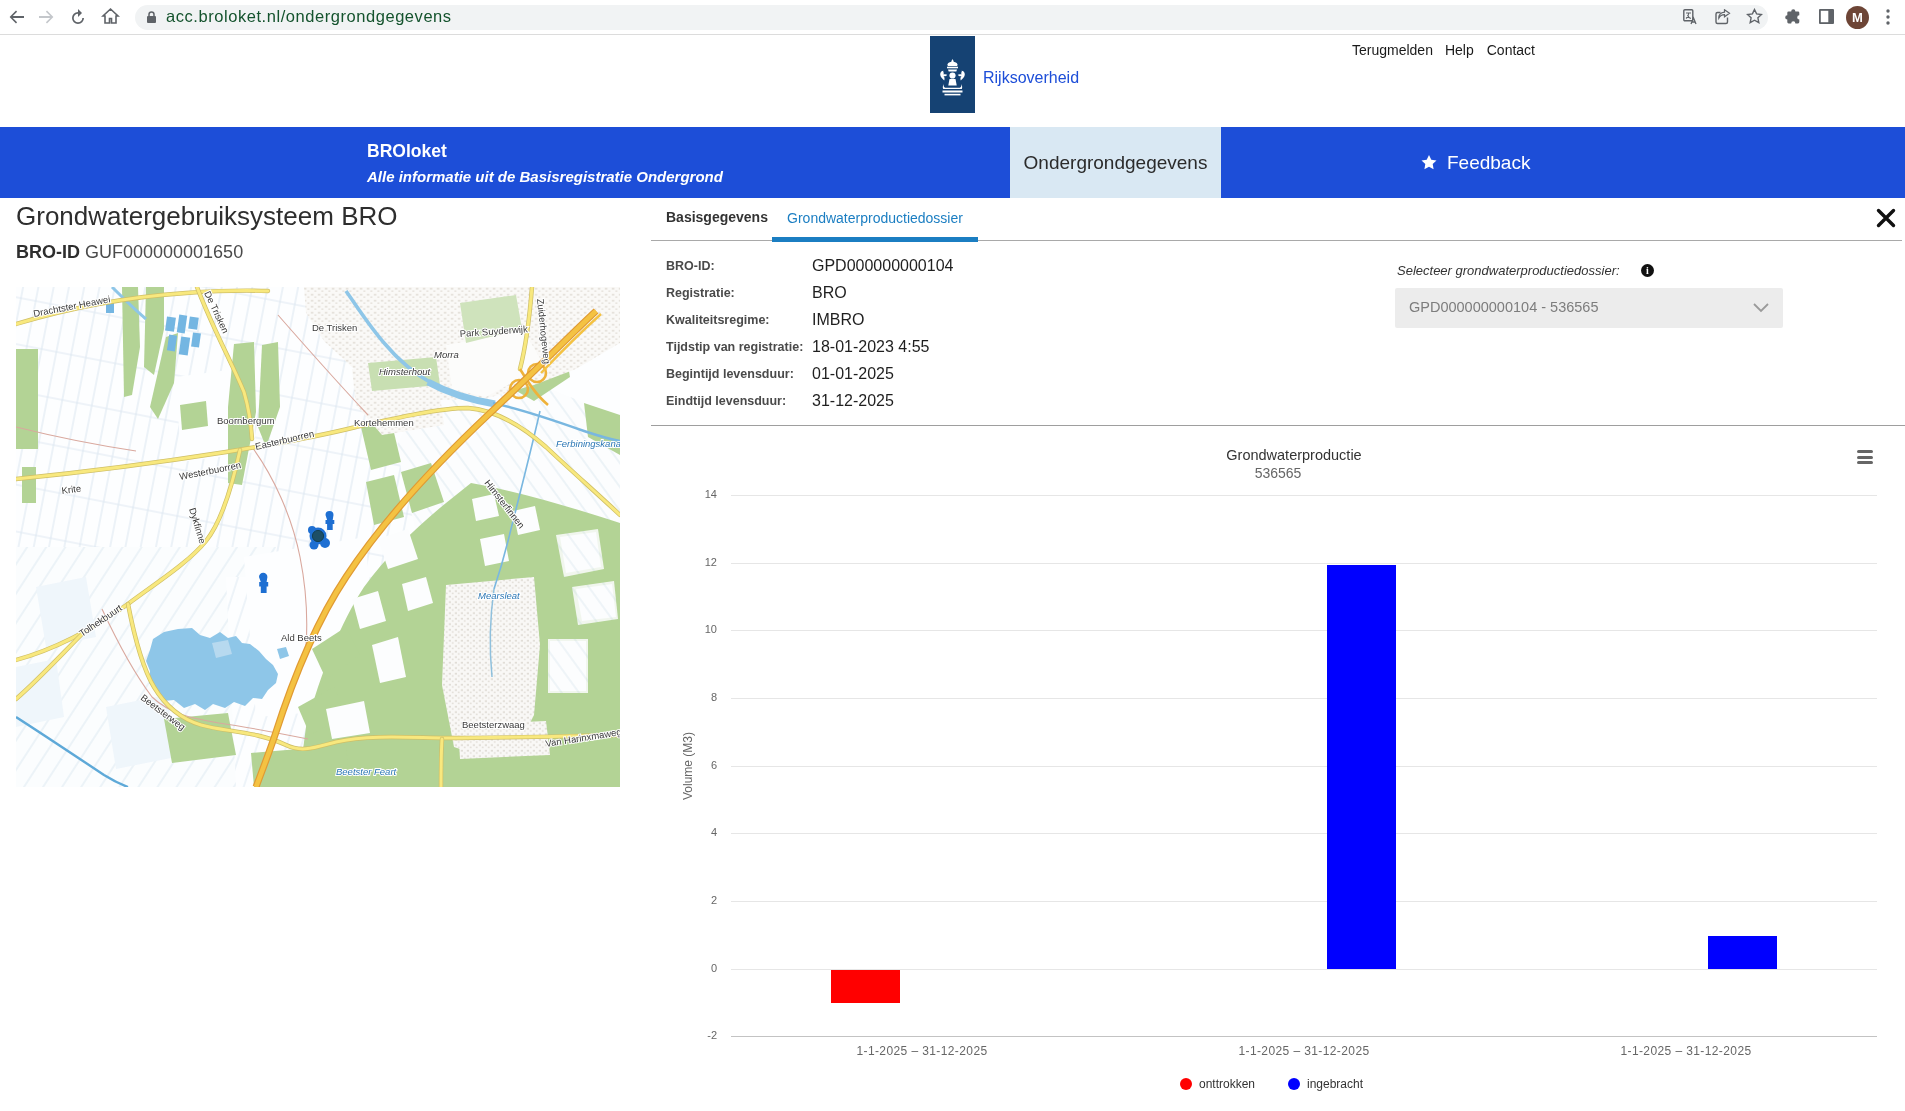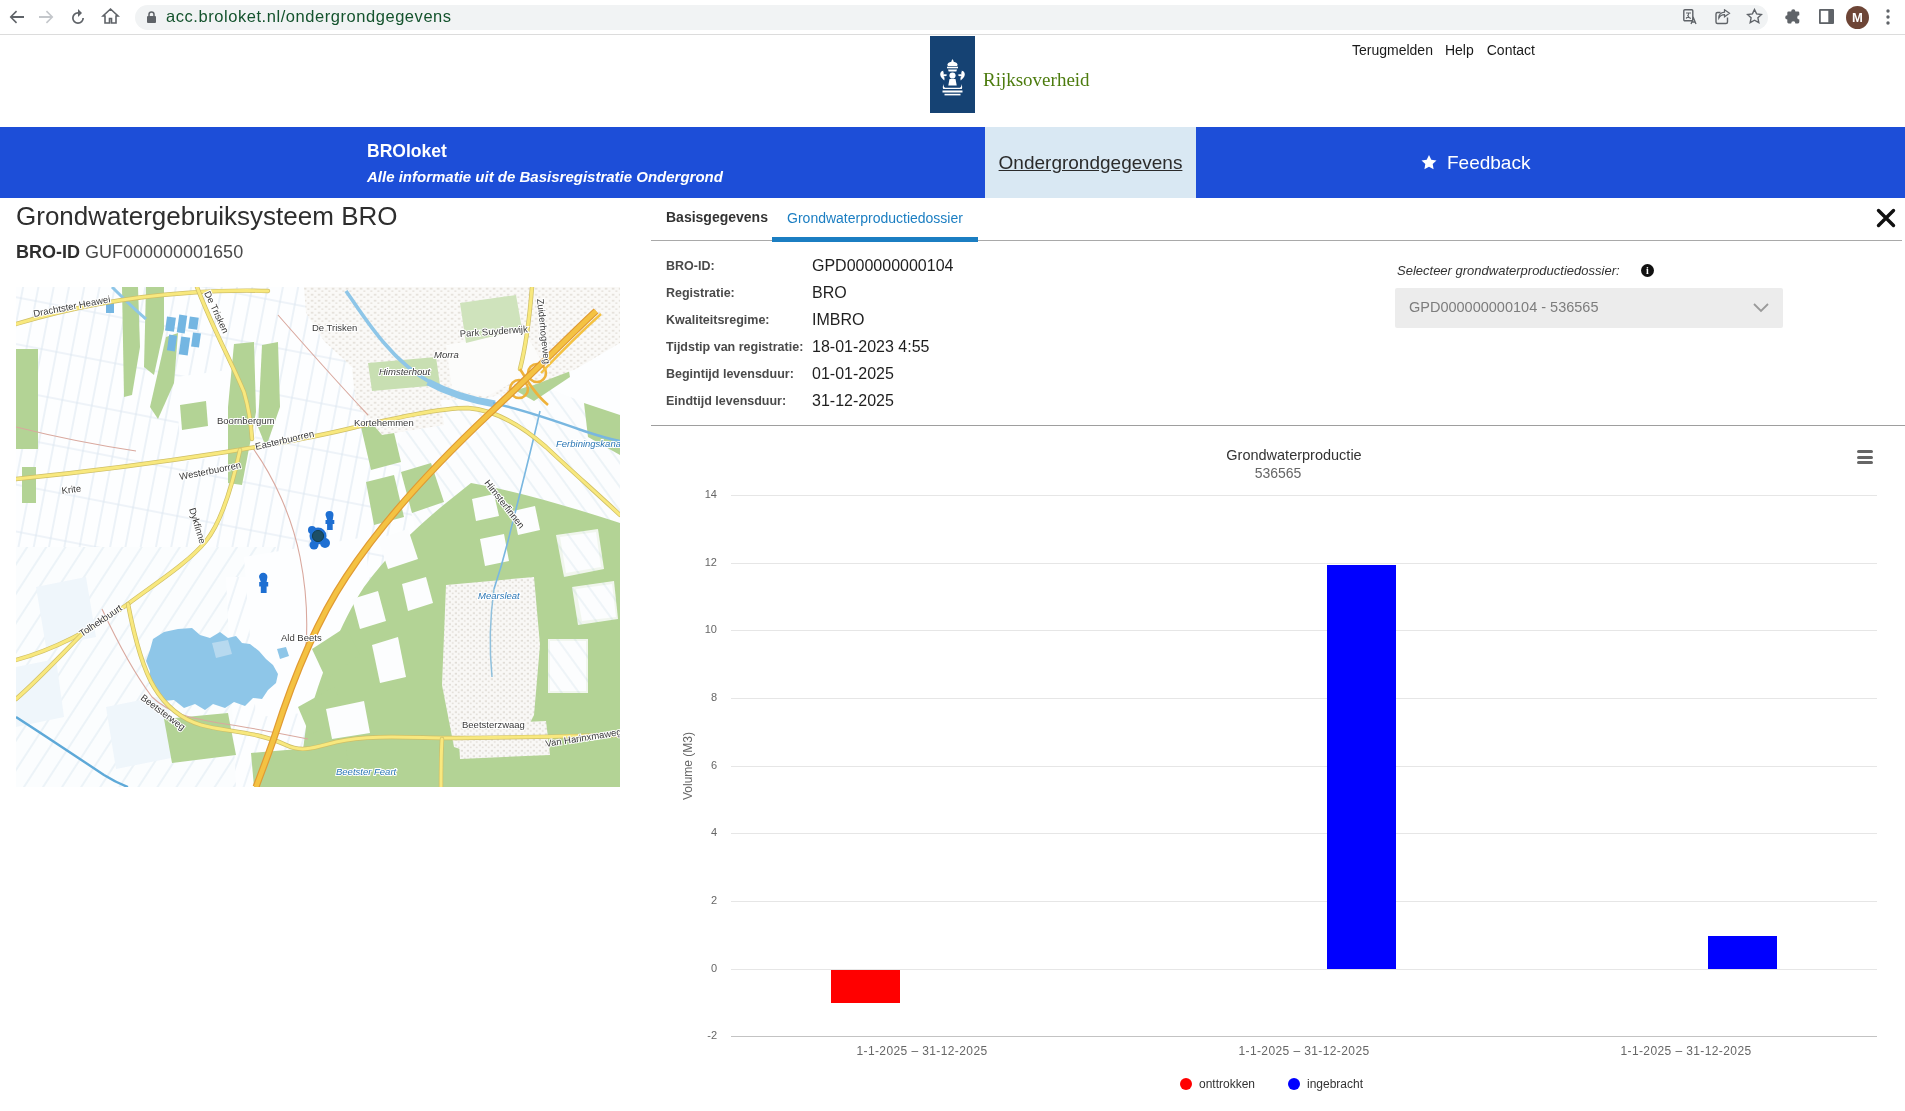--- a/index.html
+++ b/index.html
@@ -13,33 +13,33 @@
     border-bottom:1px solid #dcdcdc; }
   #addrbar { position:absolute; left:135px; top:5px; width:1633px; height:25px;
     background:#f1f3f4; border-radius:13px; }
   #url { position:absolute; left:166px; top:7px; font-size:16.5px; color:#14532d; letter-spacing:0.55px; }
   .avatar { position:absolute; left:1846px; top:6px; width:23px; height:23px; border-radius:50%;
     background:#6d4536; color:#fff; font-size:13px; font-weight:bold; text-align:center; line-height:23px; }
 
   
   #hdr { position:absolute; left:0; top:35px; width:1905px; height:92px; background:#fff; }
   #logo { position:absolute; left:930px; top:1px; width:45px; height:77px; background:#154273; }
-  #logotxt { position:absolute; left:983px; top:34px; font-family:Liberation Serif, serif;
-    font-size:19px; color:#4d7c0f; }
+  #logotxt { position:absolute; left:983px; top:34px; font-family:Liberation Sans, sans-serif;
+    font-size:16px; color:#1d4ed8; }
   #hdrlinks { position:absolute; left:1352px; top:7px; font-size:14px; color:#1a1a1a; }
   #hdrlinks span { margin-right:0; }
 
   
   #nav { position:absolute; left:0; top:127px; width:1905px; height:71px; background:#1d4ed8; }
   #brand { position:absolute; left:367px; top:14px; color:#fff; }
   #brand .t1 { font-size:17.5px; font-weight:bold; }
   #brand .t2 { font-size:15px; font-weight:bold; font-style:italic; margin-top:6px; }
   .navtab { position:absolute; top:0; height:71px; display:flex; align-items:center;
     font-size:19px; color:#fff; }
-  #tab-active { left:985px; width:211px; background:#d9e8f3; color:#2b2b2b; justify-content:center;text-decoration:underline; }
+  #tab-active { left:1010px; width:211px; background:#d9e8f3; color:#2b2b2b; justify-content:center; }
 
   
   #h1 { position:absolute; left:16px; top:201px; font-size:26px; color:#2e2e2e; }
   #broid { position:absolute; left:16px; top:242px; font-size:18px; color:#2e2e2e; }
   #broid b { font-weight:bold; }
   #map { position:absolute; left:16px; top:287px; width:604px; height:500px; }
 
   
   #ptabs-line { position:absolute; left:651px; top:240px; width:1251px; height:1px; background:#a9a9a9; }
   #ptab1 { position:absolute; left:666px; top:209px; font-size:14px; font-weight:bold; color:#333; }

